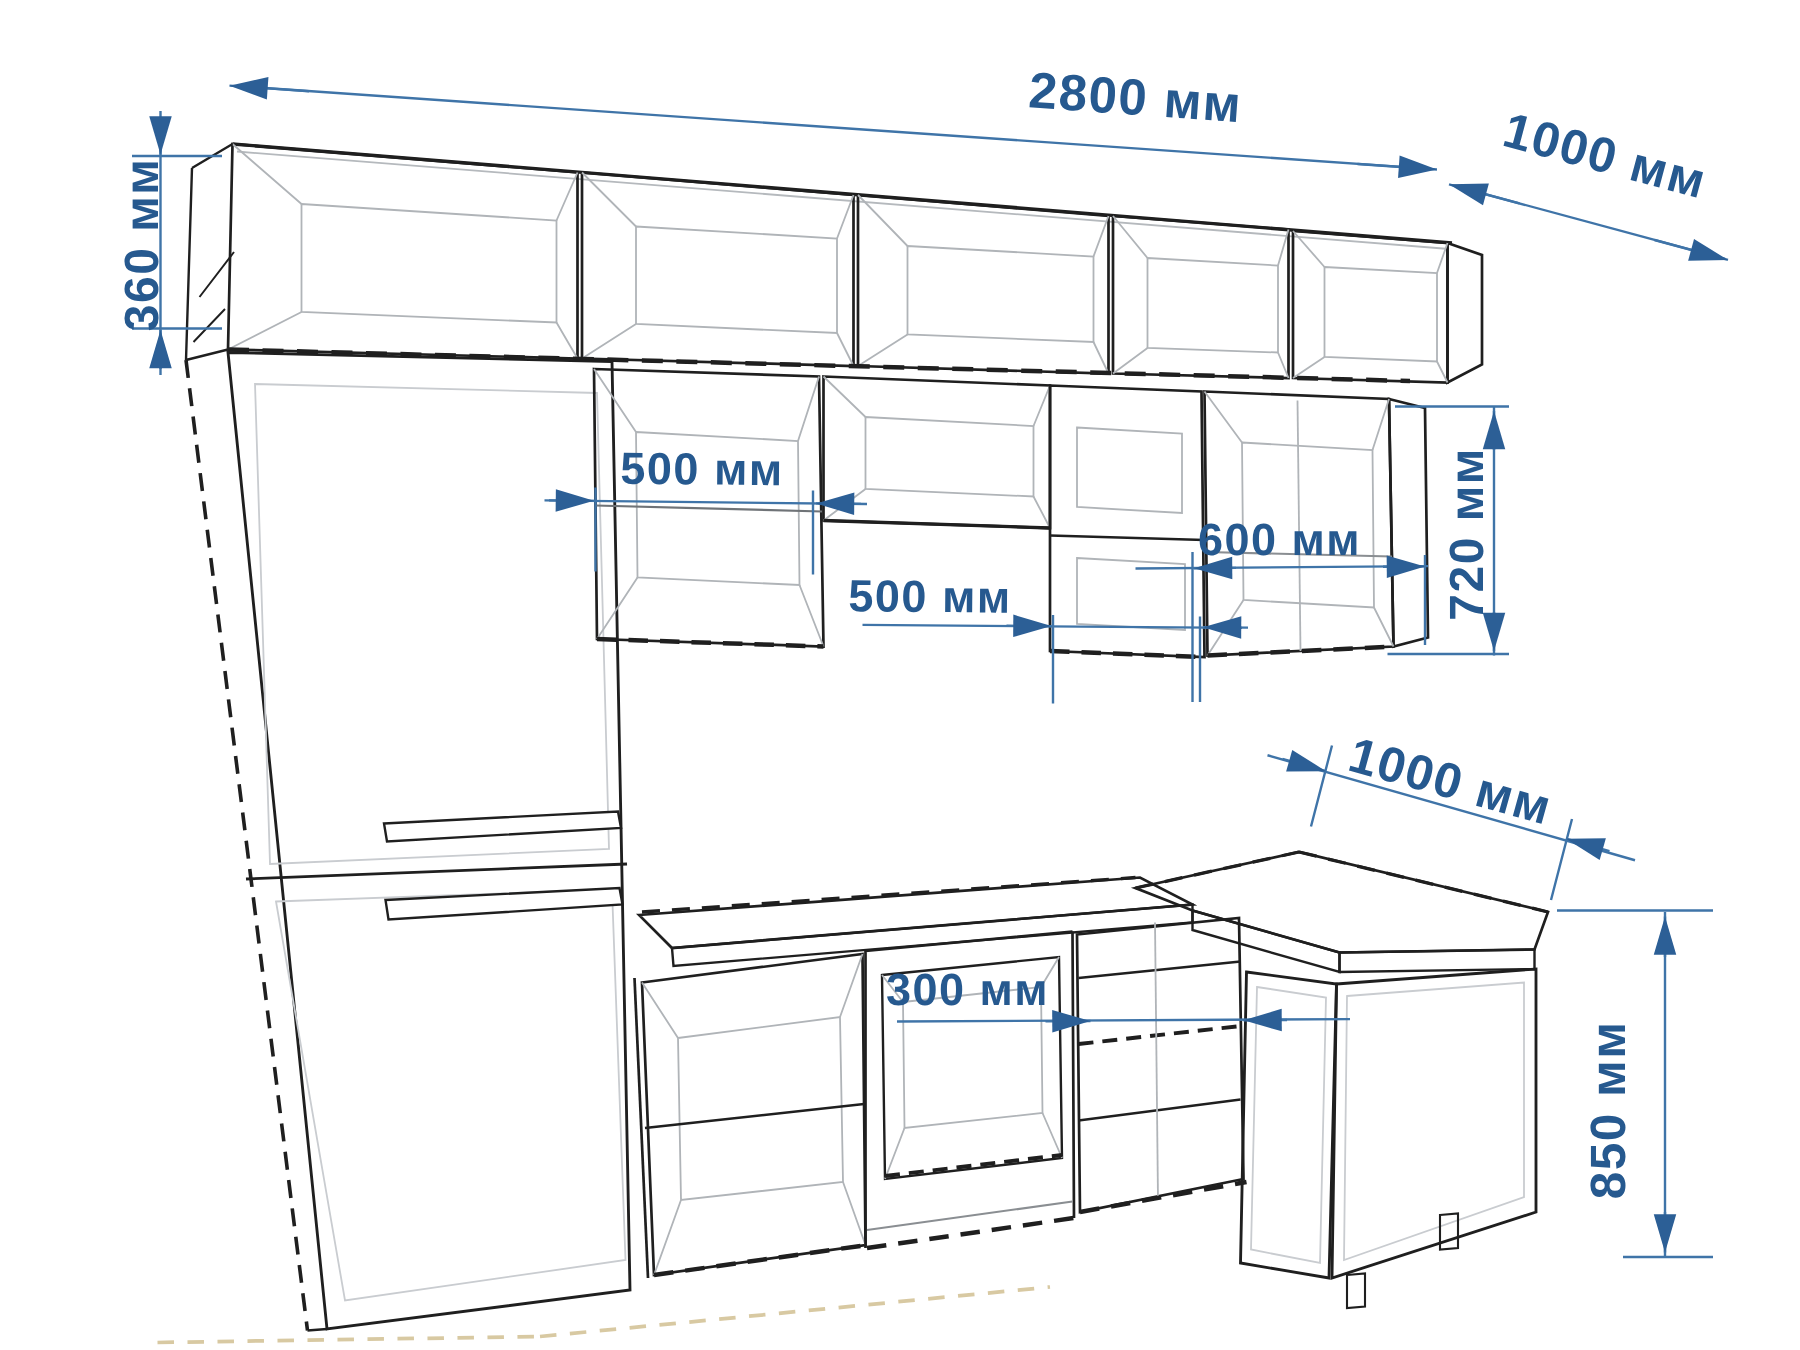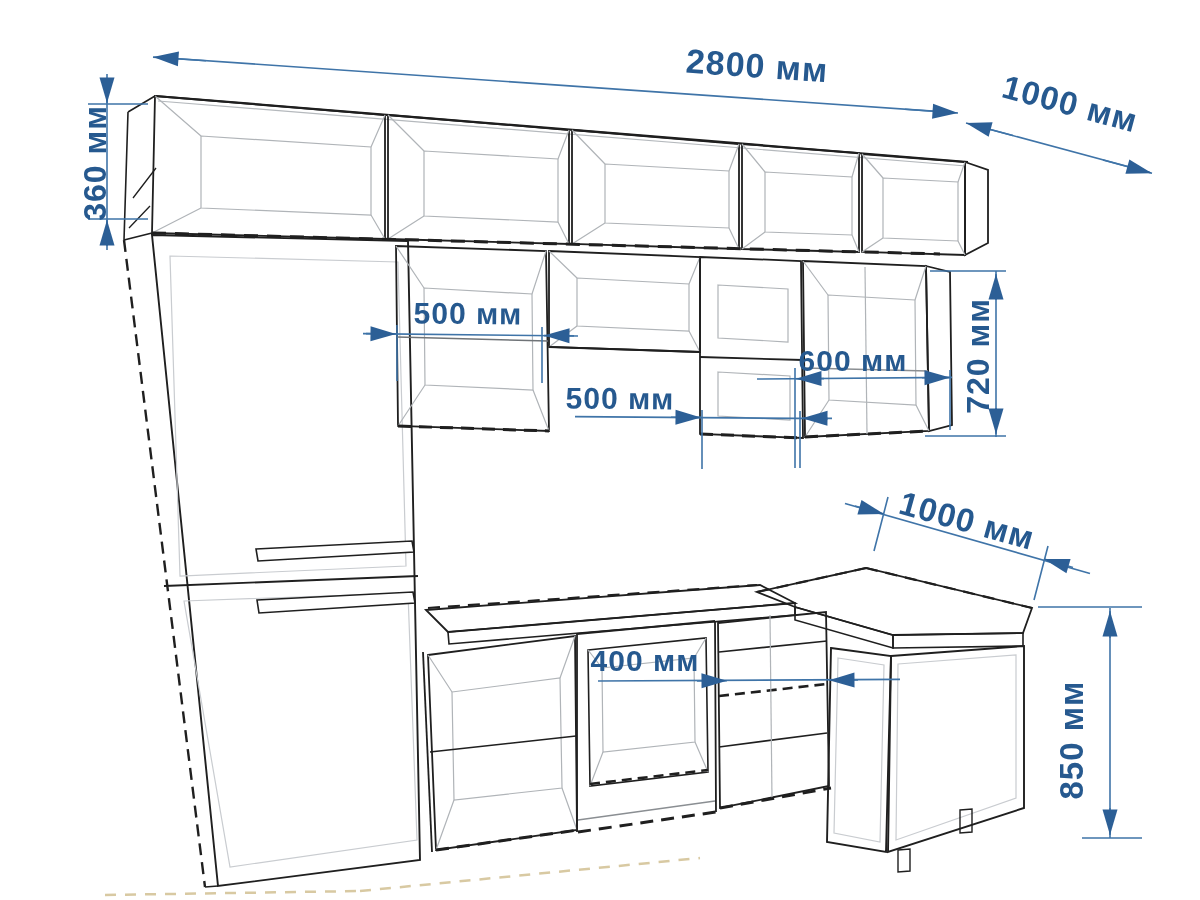--- a/index.html
+++ b/index.html
@@ -253,17 +253,17 @@
 <div class="dim-label" style="left:468px;top:314px;font-size:30px;--r:0.5deg;">500 мм</div>
 
 <div class="dim-label" style="left:620px;top:399px;font-size:30px;--r:0.5deg;">500 мм</div>
 
 <div class="dim-label" style="left:853px;top:361px;font-size:30px;--r:0deg;">600 мм</div>
 
 <div class="dim-label" style="left:978px;top:356px;font-size:32px;--r:-90deg;">720 мм</div>
 
 <div class="dim-label" style="left:967px;top:521px;font-size:33px;--r:15.5deg;">1000 мм</div>
 
-<div class="dim-label" style="left:645px;top:661px;font-size:30px;--r:0deg;">400 мм</div>
+<div class="dim-label" style="left:645px;top:661px;font-size:30px;--r:0deg;">300 мм</div>
 
 <div class="dim-label" style="left:1072px;top:740px;font-size:33px;--r:-90deg;">850 мм</div>
 
 </div>
 
 </body></html>

